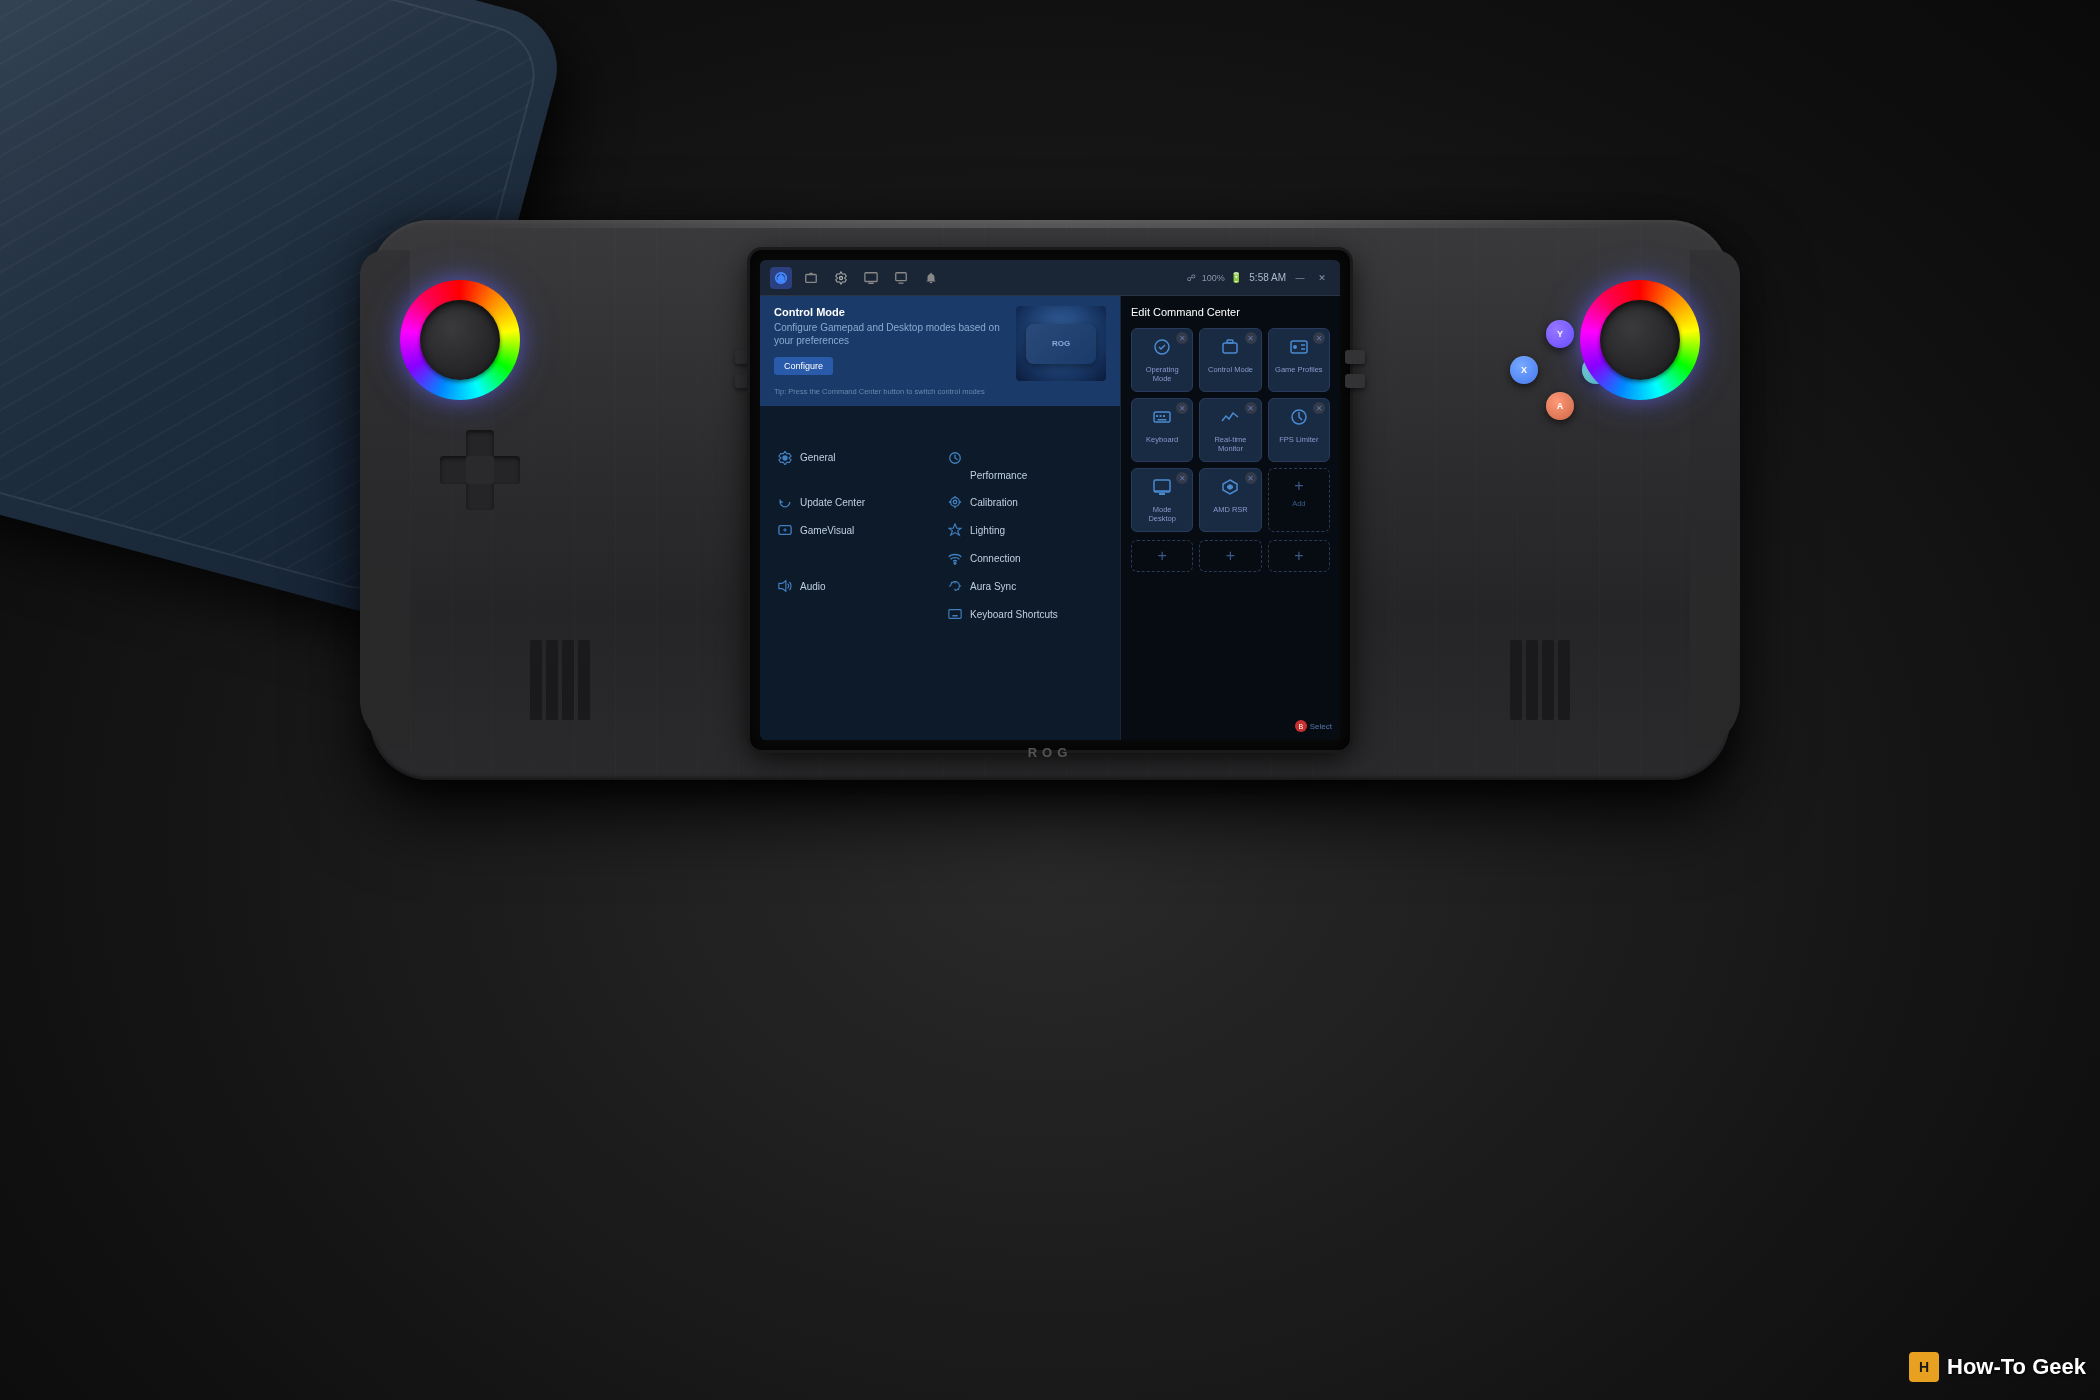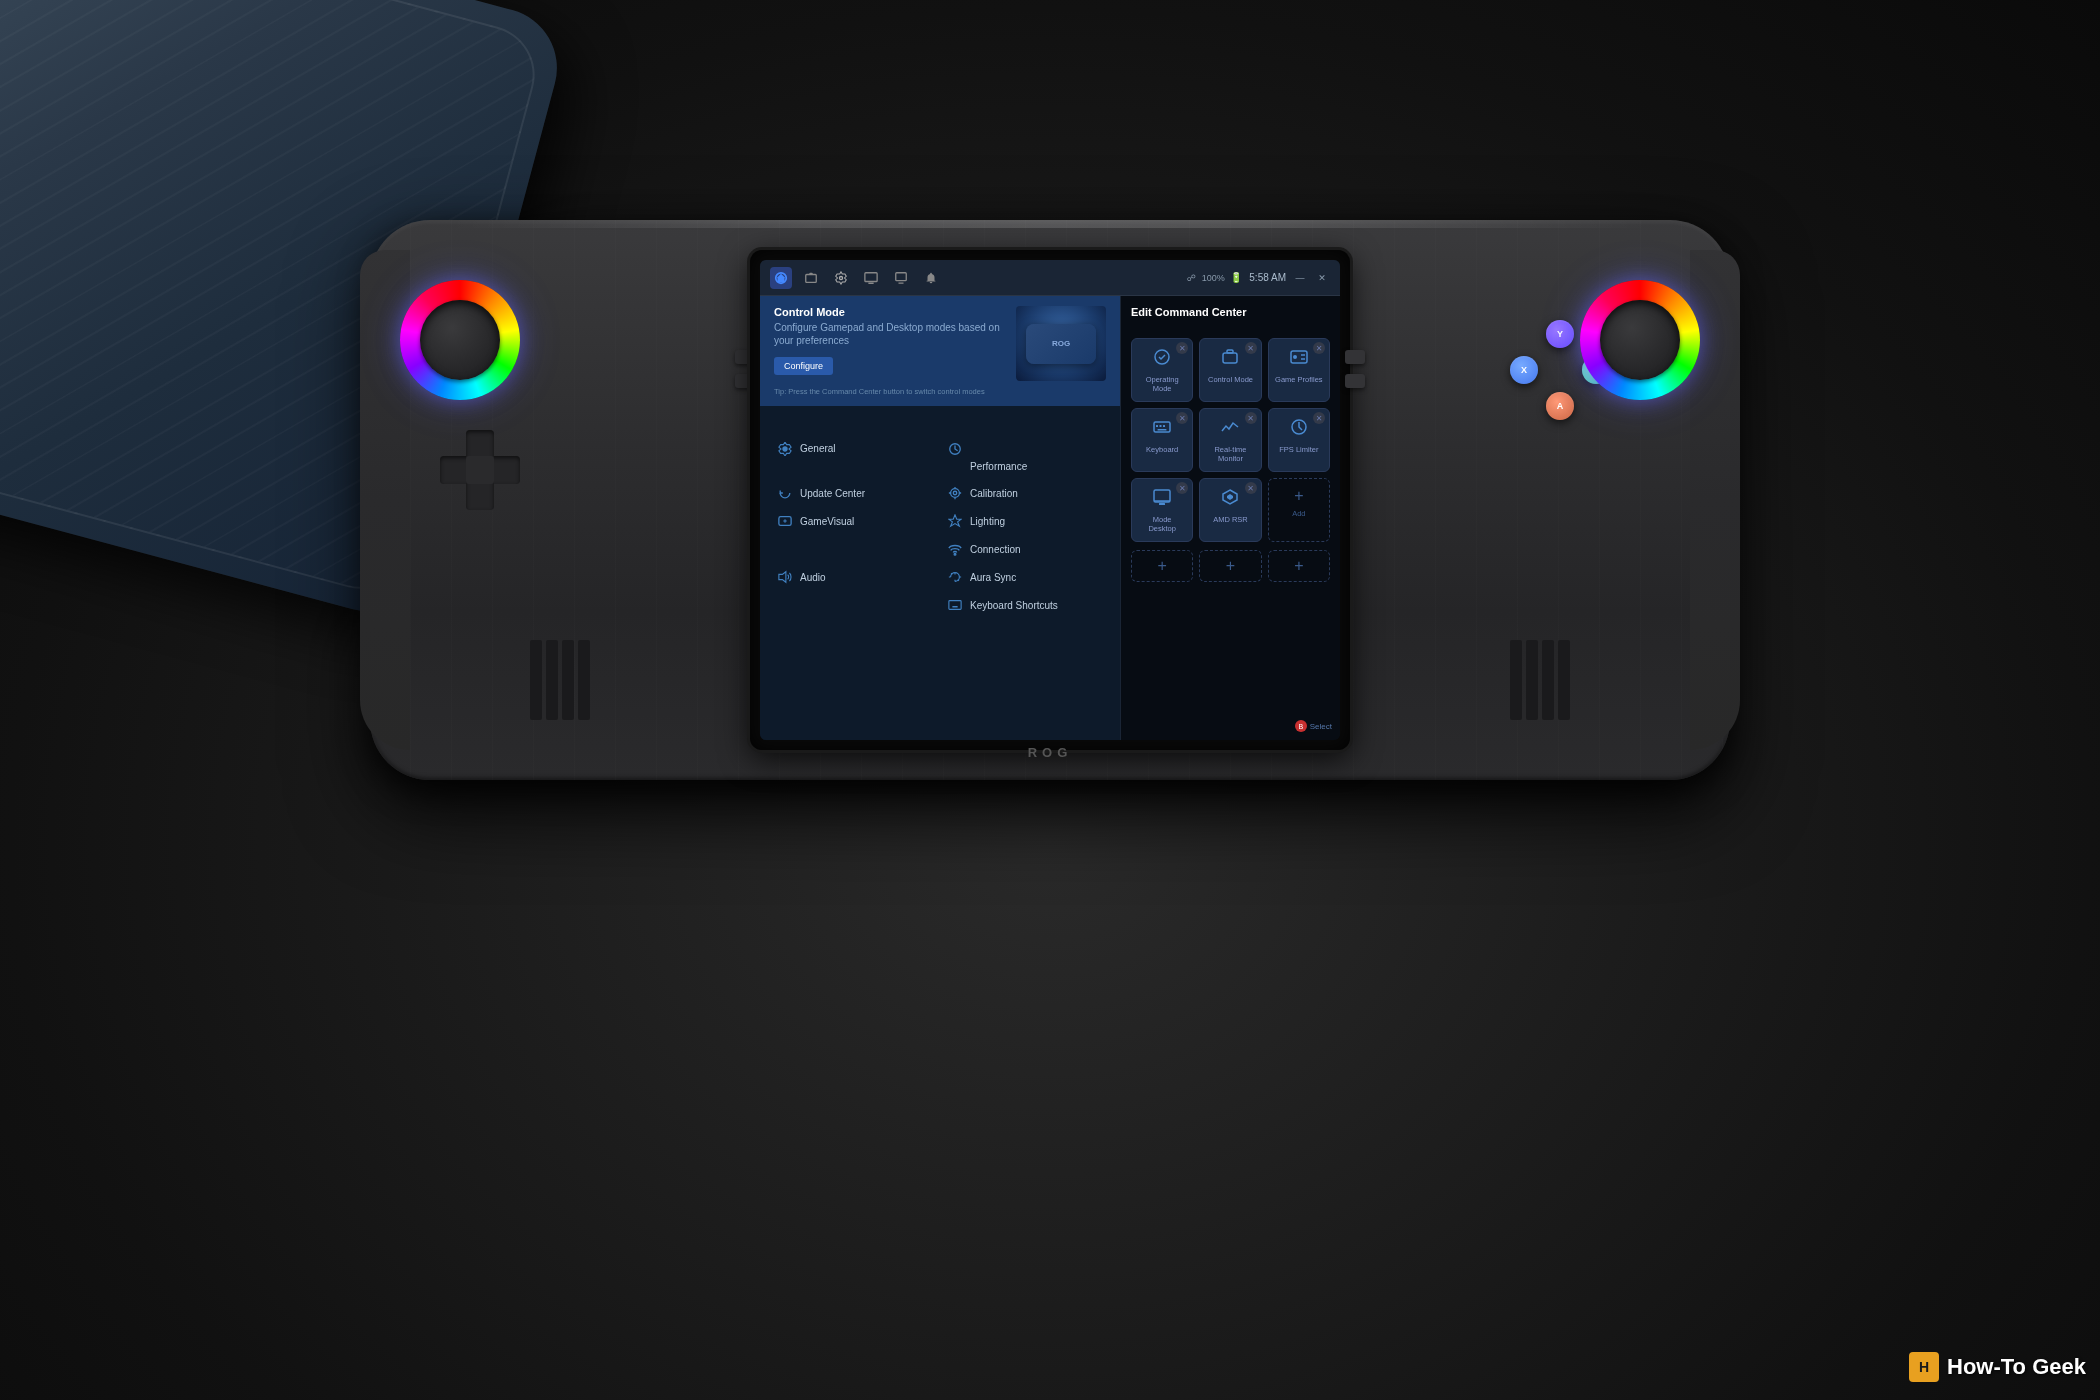--- a/index.html
+++ b/index.html
@@ -231,21 +231,21 @@
       color: #6688aa;
       margin-top: 6px;
     }
 
     .banner-wrapper {
       position: relative;
     }
 
     
     .menu-grid {
-      padding: 12px 10px;
+      padding: 21px 10px;
     }
 
     .menu-item {
       display: flex;
       align-items: center;
       padding: 7px 8px;
       color: #c0d0e0;
       font-size: 10px;
       border-radius: 4px;
       cursor: pointer;
@@ -268,23 +268,23 @@
     
     .right-panel {
       flex: 1;
       background: rgba(0,0,0,0.4);
       padding: 10px;
       border-left: 1px solid #1a2535;
     }
 
     .right-panel-title {
       font-size: 11px;
-      font-weight: 700;
+      font-weight: 400;
       color: #ffffff;
-      margin-bottom: 20px;
+      margin-bottom: 10px;
     }
 
     .command-grid {
       display: grid;
       grid-template-columns: repeat(3, 1fr);
       gap: 6px;
       margin-bottom: 8px;
     }
 
     .command-item {

